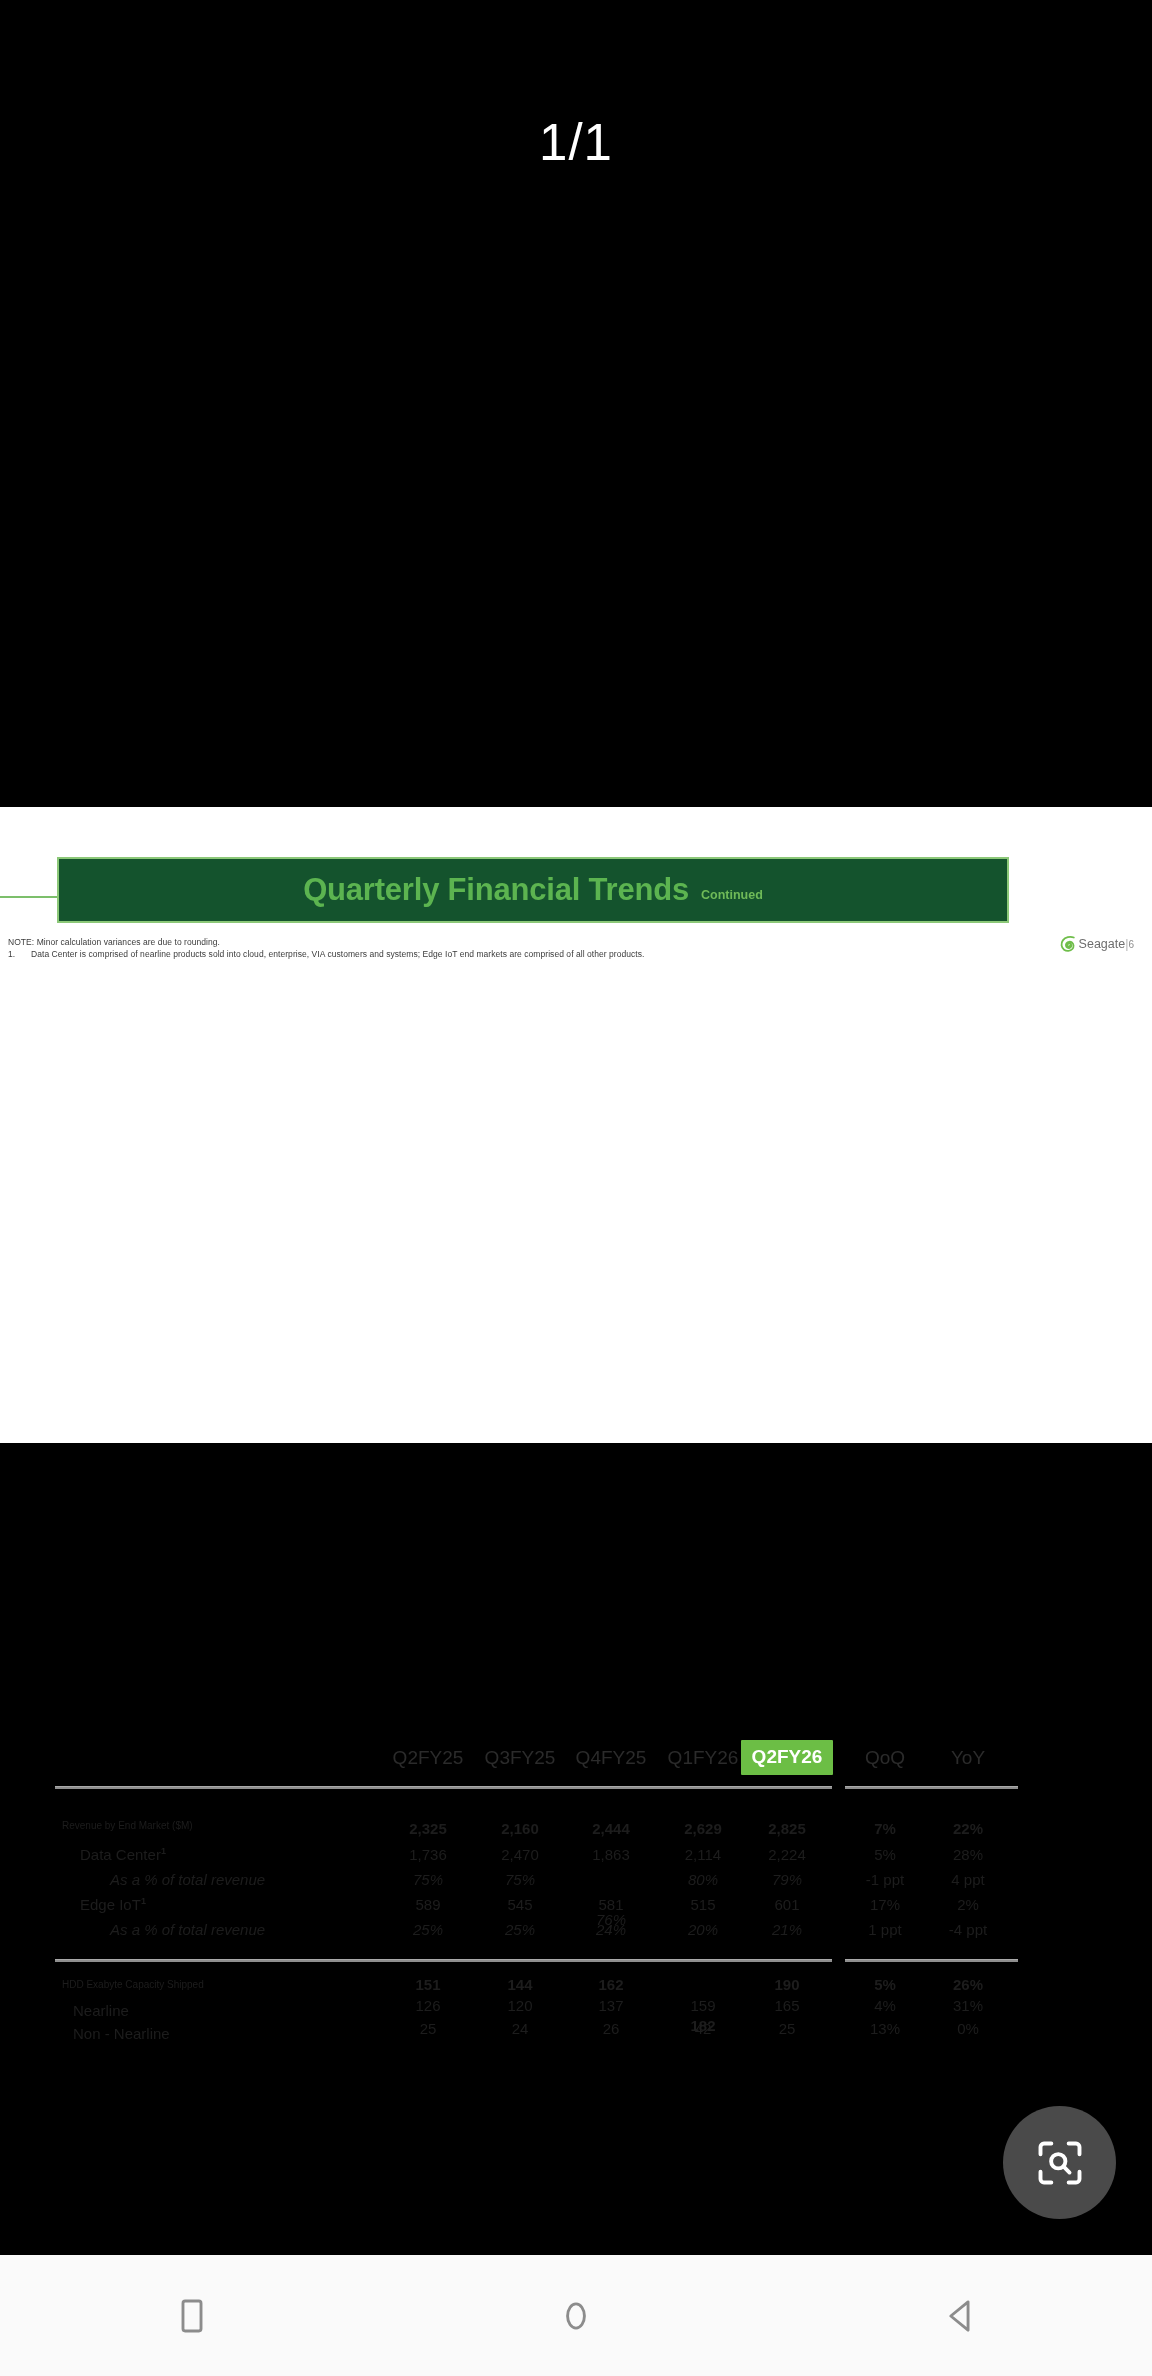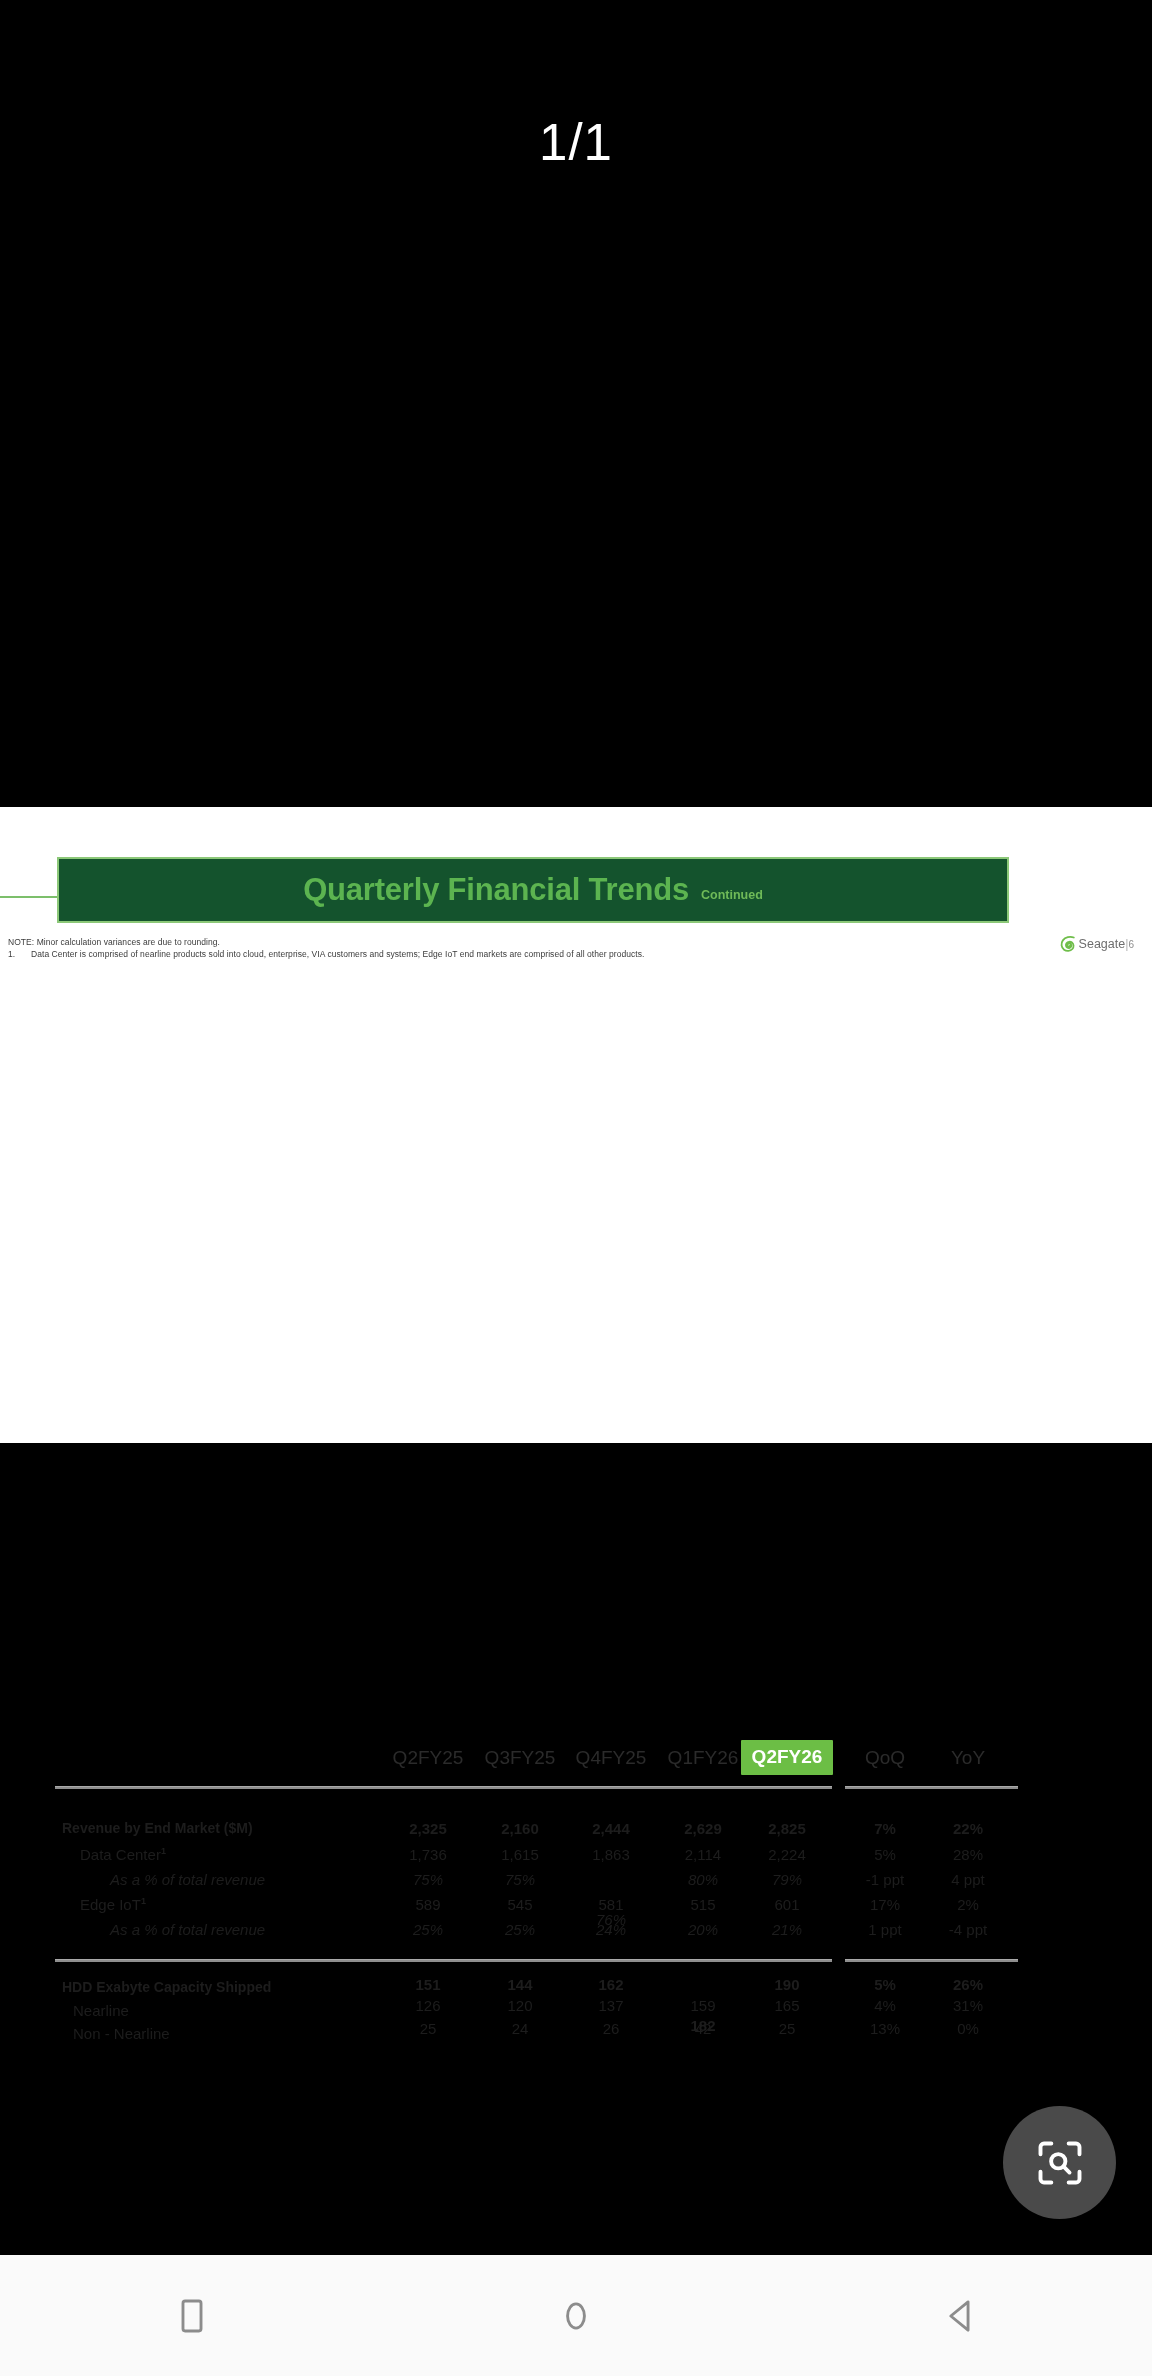--- a/index.html
+++ b/index.html
@@ -56,21 +56,21 @@
     padding:6px 0 7px 0; border-radius:1px;
   }
 
   .rule {
     position:absolute; height:3px;
     background:linear-gradient(#8e8e8e,#8e8e8e);
     border-top:1px solid #a9a9a9;
   }
 
   .rlabel { position:absolute; font-size:15px; color:#1d1d1d; white-space:nowrap; }
-  .rlabel.bold  { font-weight:bold; font-size:14px; }
+  .rlabel.bold  { font-weight:normal; font-size:10px; }
   .rlabel.ital  { font-style:italic; }
 
   .cell {
     position:absolute; font-size:15px; color:#1d1d1d;
     text-align:center; white-space:nowrap;
   }
   .cell.bold { font-weight:bold; }
   .cell.ital { font-style:italic; }
 
   sup { font-size:9px; vertical-align:super; font-weight:bold; }
@@ -137,21 +137,21 @@
       <div class="cell bold" style="left:385px; top:1013px; width:86px;">2,325</div>
       <div class="cell bold" style="left:477px; top:1013px; width:86px;">2,160</div>
       <div class="cell bold" style="left:568px; top:1013px; width:86px;">2,444</div>
       <div class="cell bold" style="left:660px; top:1013px; width:86px;">2,629</div>
       <div class="cell bold" style="left:741px; top:1013px; width:92px;">2,825</div>
       <div class="cell bold" style="left:845px; top:1013px; width:80px;">7%</div>
       <div class="cell bold" style="left:928px; top:1013px; width:80px;">22%</div>
 
       <div class="rlabel" style="left:80px; top:1039px;"><span>Data Center</span><sup>1</sup></div>
       <div class="cell" style="left:385px; top:1039px; width:86px;">1,736</div>
-      <div class="cell" style="left:477px; top:1039px; width:86px;">1,615</div>
+      <div class="cell" style="left:477px; top:1039px; width:86px;">2,470</div>
       <div class="cell" style="left:568px; top:1039px; width:86px;">1,863</div>
       <div class="cell" style="left:660px; top:1039px; width:86px;">2,114</div>
       <div class="cell" style="left:741px; top:1039px; width:92px;">2,224</div>
       <div class="cell" style="left:845px; top:1039px; width:80px;">5%</div>
       <div class="cell" style="left:928px; top:1039px; width:80px;">28%</div>
 
       <div class="rlabel ital" style="left:110px; top:1064px;">As a % of total revenue</div>
       <div class="cell ital" style="left:385px; top:1064px; width:86px;">75%</div>
       <div class="cell ital" style="left:477px; top:1064px; width:86px;">75%</div>
       <div class="cell ital" style="left:568px; top:1064px; width:86px;margin-top:40px;">76%</div>

